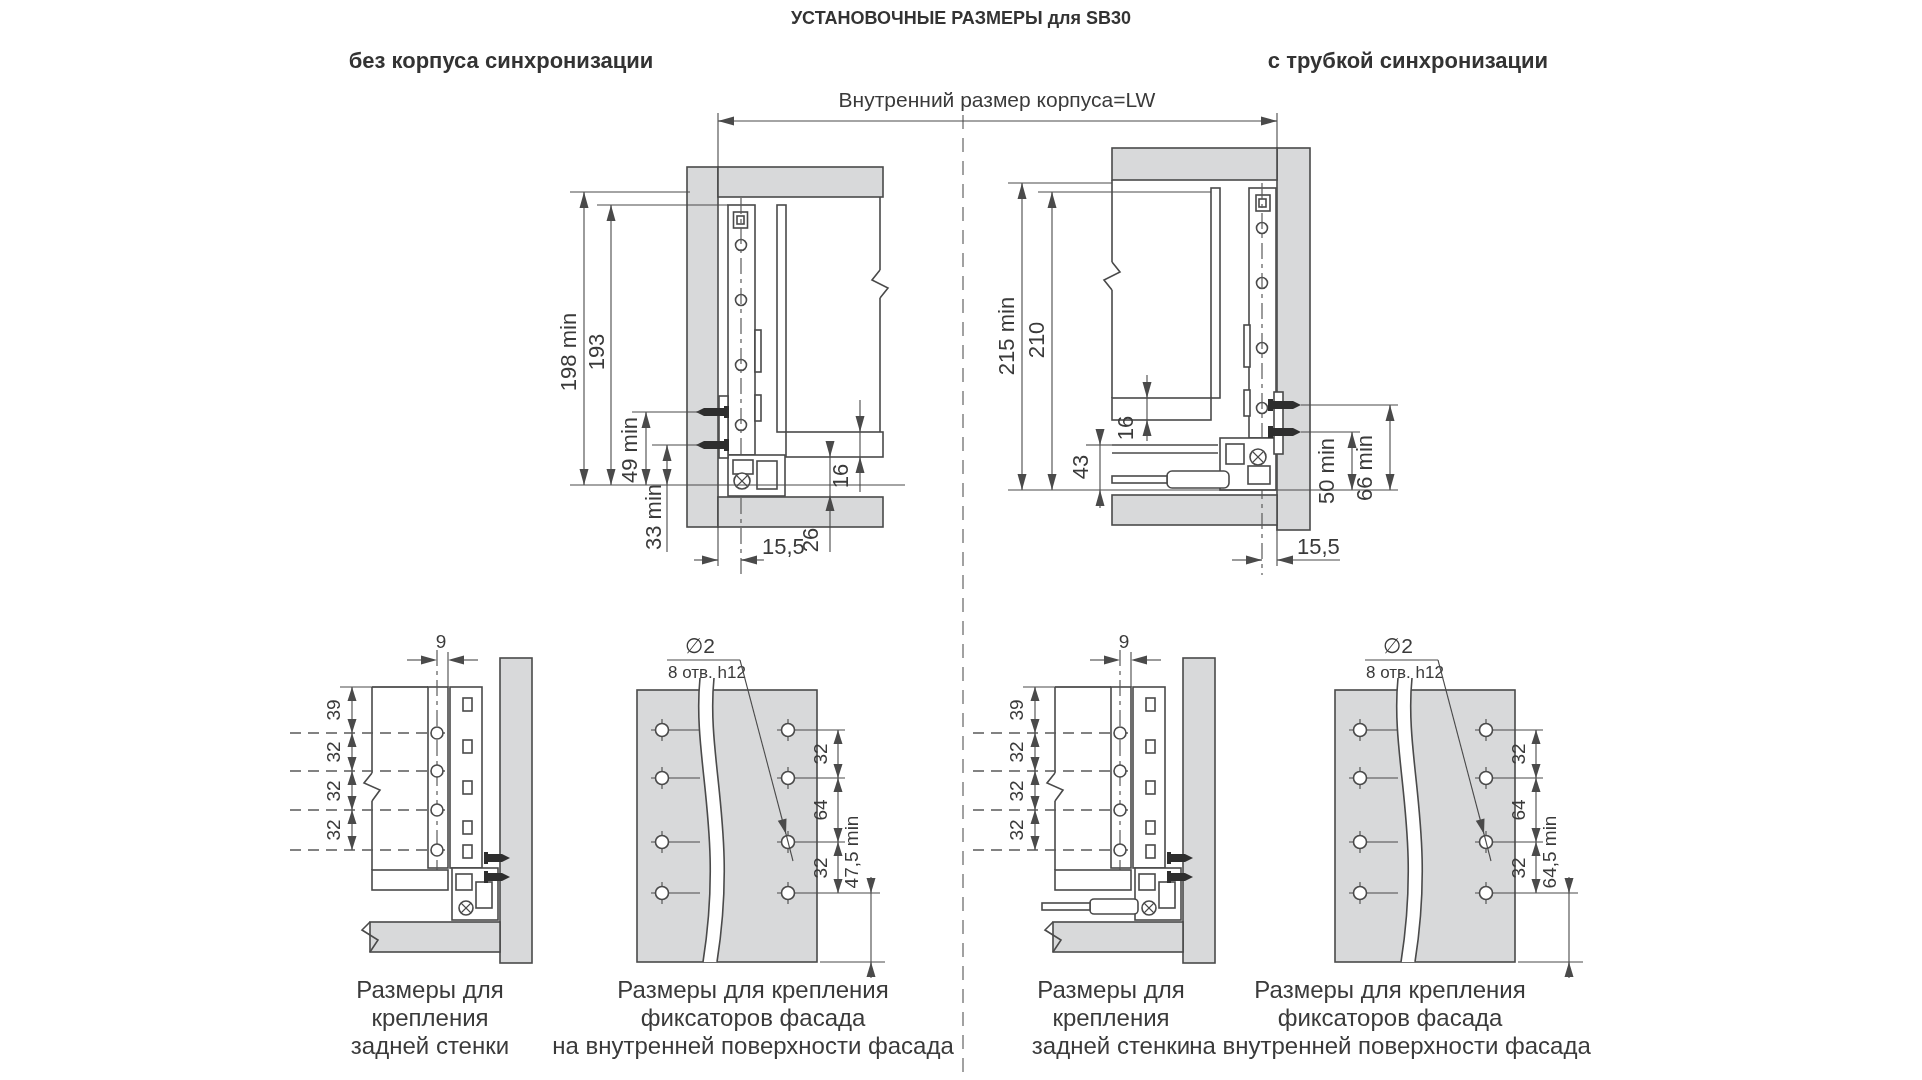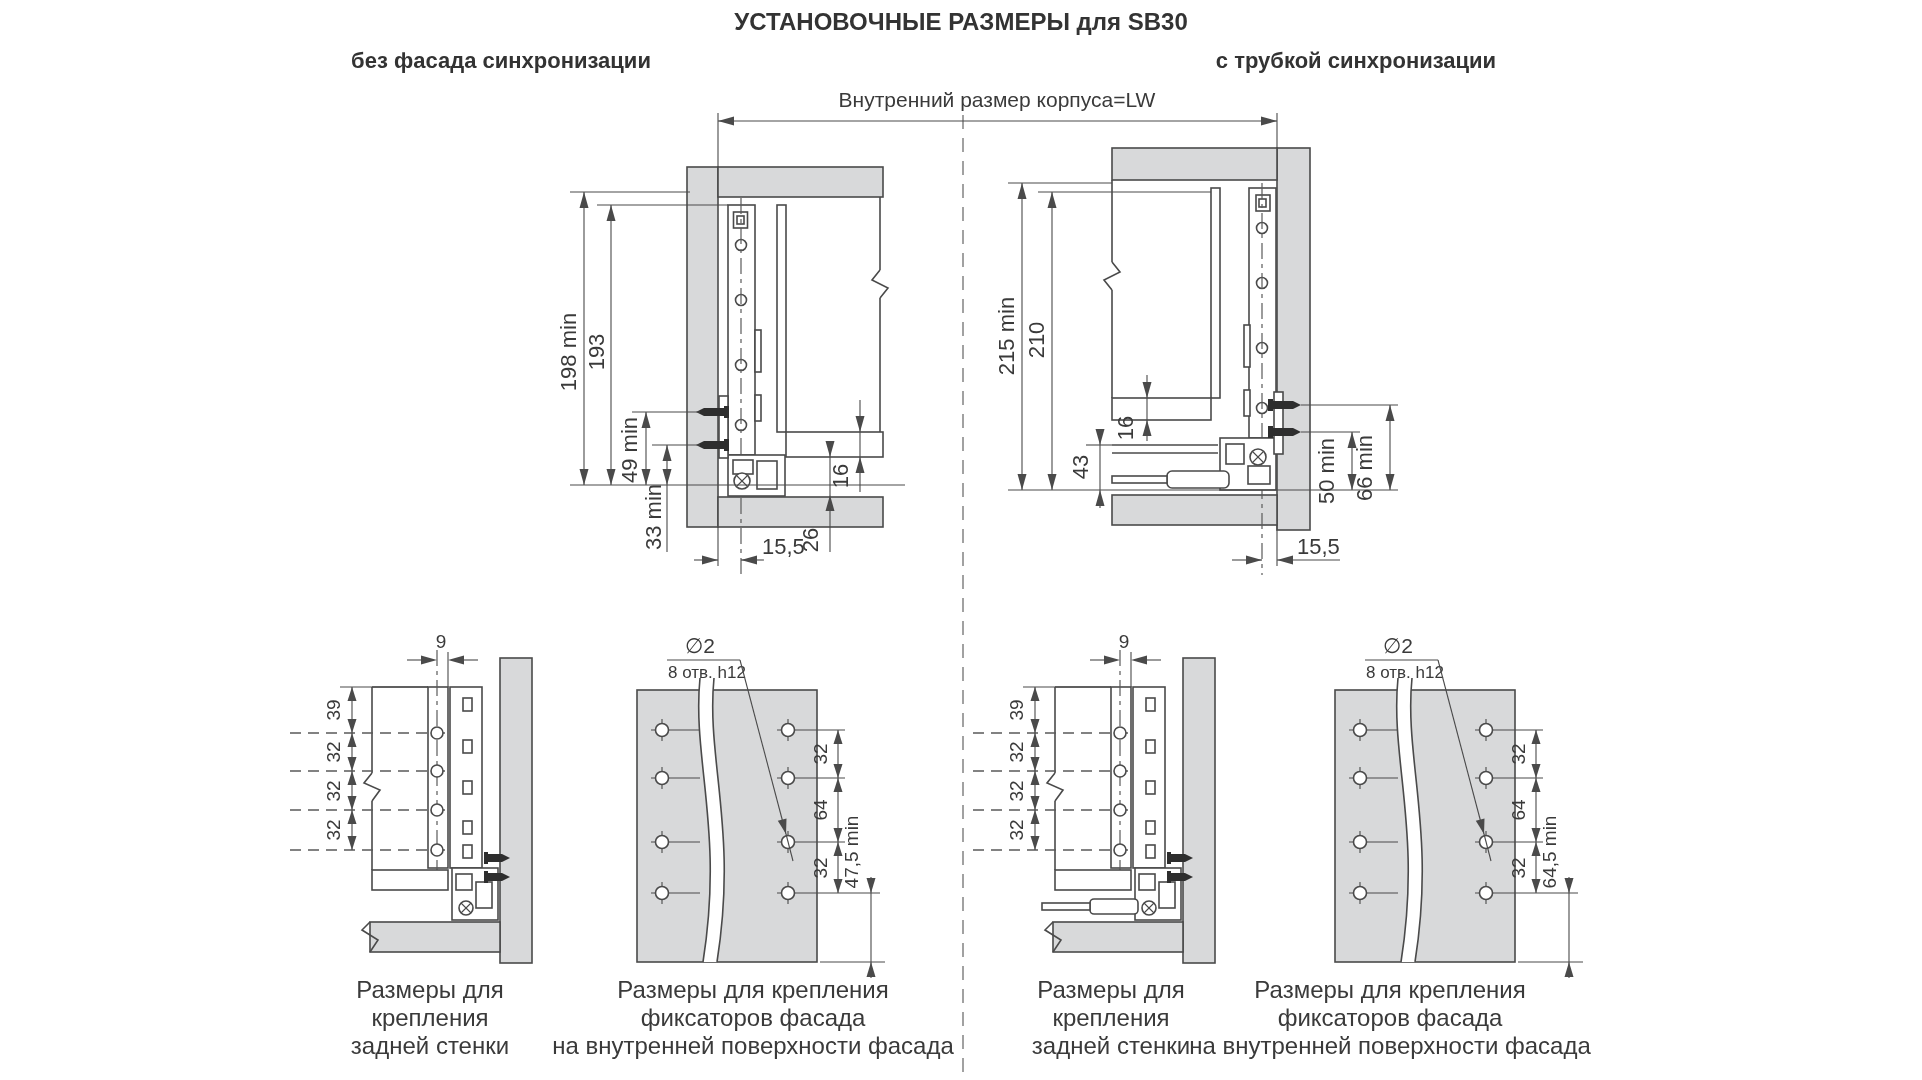--- a/index.html
+++ b/index.html
@@ -1,22 +1,22 @@
 <!DOCTYPE html>
 <html><head>
 <meta charset="utf-8">
 <style>
   html,body{margin:0;padding:0;background:#ffffff;}
   .sheet{position:relative;width:1922px;height:1080px;background:#fff;overflow:hidden;
          font-family:"Liberation Sans", sans-serif;color:#3a3a3a;}
   .title{position:absolute;top:8px;left:0;width:1922px;text-align:center;
-         font-size:24px;font-weight:bold;color:#333;}
+         font-size:18px;font-weight:bold;color:#333;}
   .hdr{position:absolute;top:48px;width:440px;text-align:center;font-size:22px;font-weight:bold;color:#333;}
   .hdr-l{left:281px;}
-  .hdr-r{left:1136px;}
+  .hdr-r{left:1188px;}
   .cap{position:absolute;text-align:center;font-size:24px;line-height:28px;color:#3a3a3a;}
   .cap-1{left:310px;top:976px;width:240px;}
   .cap-2{left:543px;top:976px;width:420px;}
   .cap-3{left:991px;top:976px;width:240px;}
   .cap-4{left:1180px;top:976px;width:420px;}
   svg{position:absolute;left:0;top:0;}
   .panel{fill:#d8d9da;stroke:#4a4a4a;stroke-width:1.6;}
   .white{fill:#ffffff;stroke:#4a4a4a;stroke-width:1.6;}
   .draw{fill:none;stroke:#4a4a4a;stroke-width:1.6;}
   .dim{fill:none;stroke:#4a4a4a;stroke-width:1.1;}
@@ -30,21 +30,21 @@
   .dl{font:21px "Liberation Sans", sans-serif;}
   .ds{font:19px "Liberation Sans", sans-serif;}
   .dn{font:17px "Liberation Sans", sans-serif;}
 </style>
 </head>
 <body>
 
 <div class="sheet">
 
   <div class="title">УСТАНОВОЧНЫЕ РАЗМЕРЫ для SB30</div>
-  <div class="hdr hdr-l">без фасада синхронизации</div>
+  <div class="hdr hdr-l">без корпуса синхронизации</div>
   <div class="hdr hdr-r">с трубкой синхронизации</div>
 
   <svg width="1922" height="1080" viewBox="0 0 1922 1080">
 
     <line class="div" x1="963" y1="115" x2="963" y2="1075"></line>
 
     <g>
 
       <rect class="panel" x="687" y="167" width="31" height="360"></rect>
       <rect class="panel" x="718" y="167" width="165" height="30"></rect>

